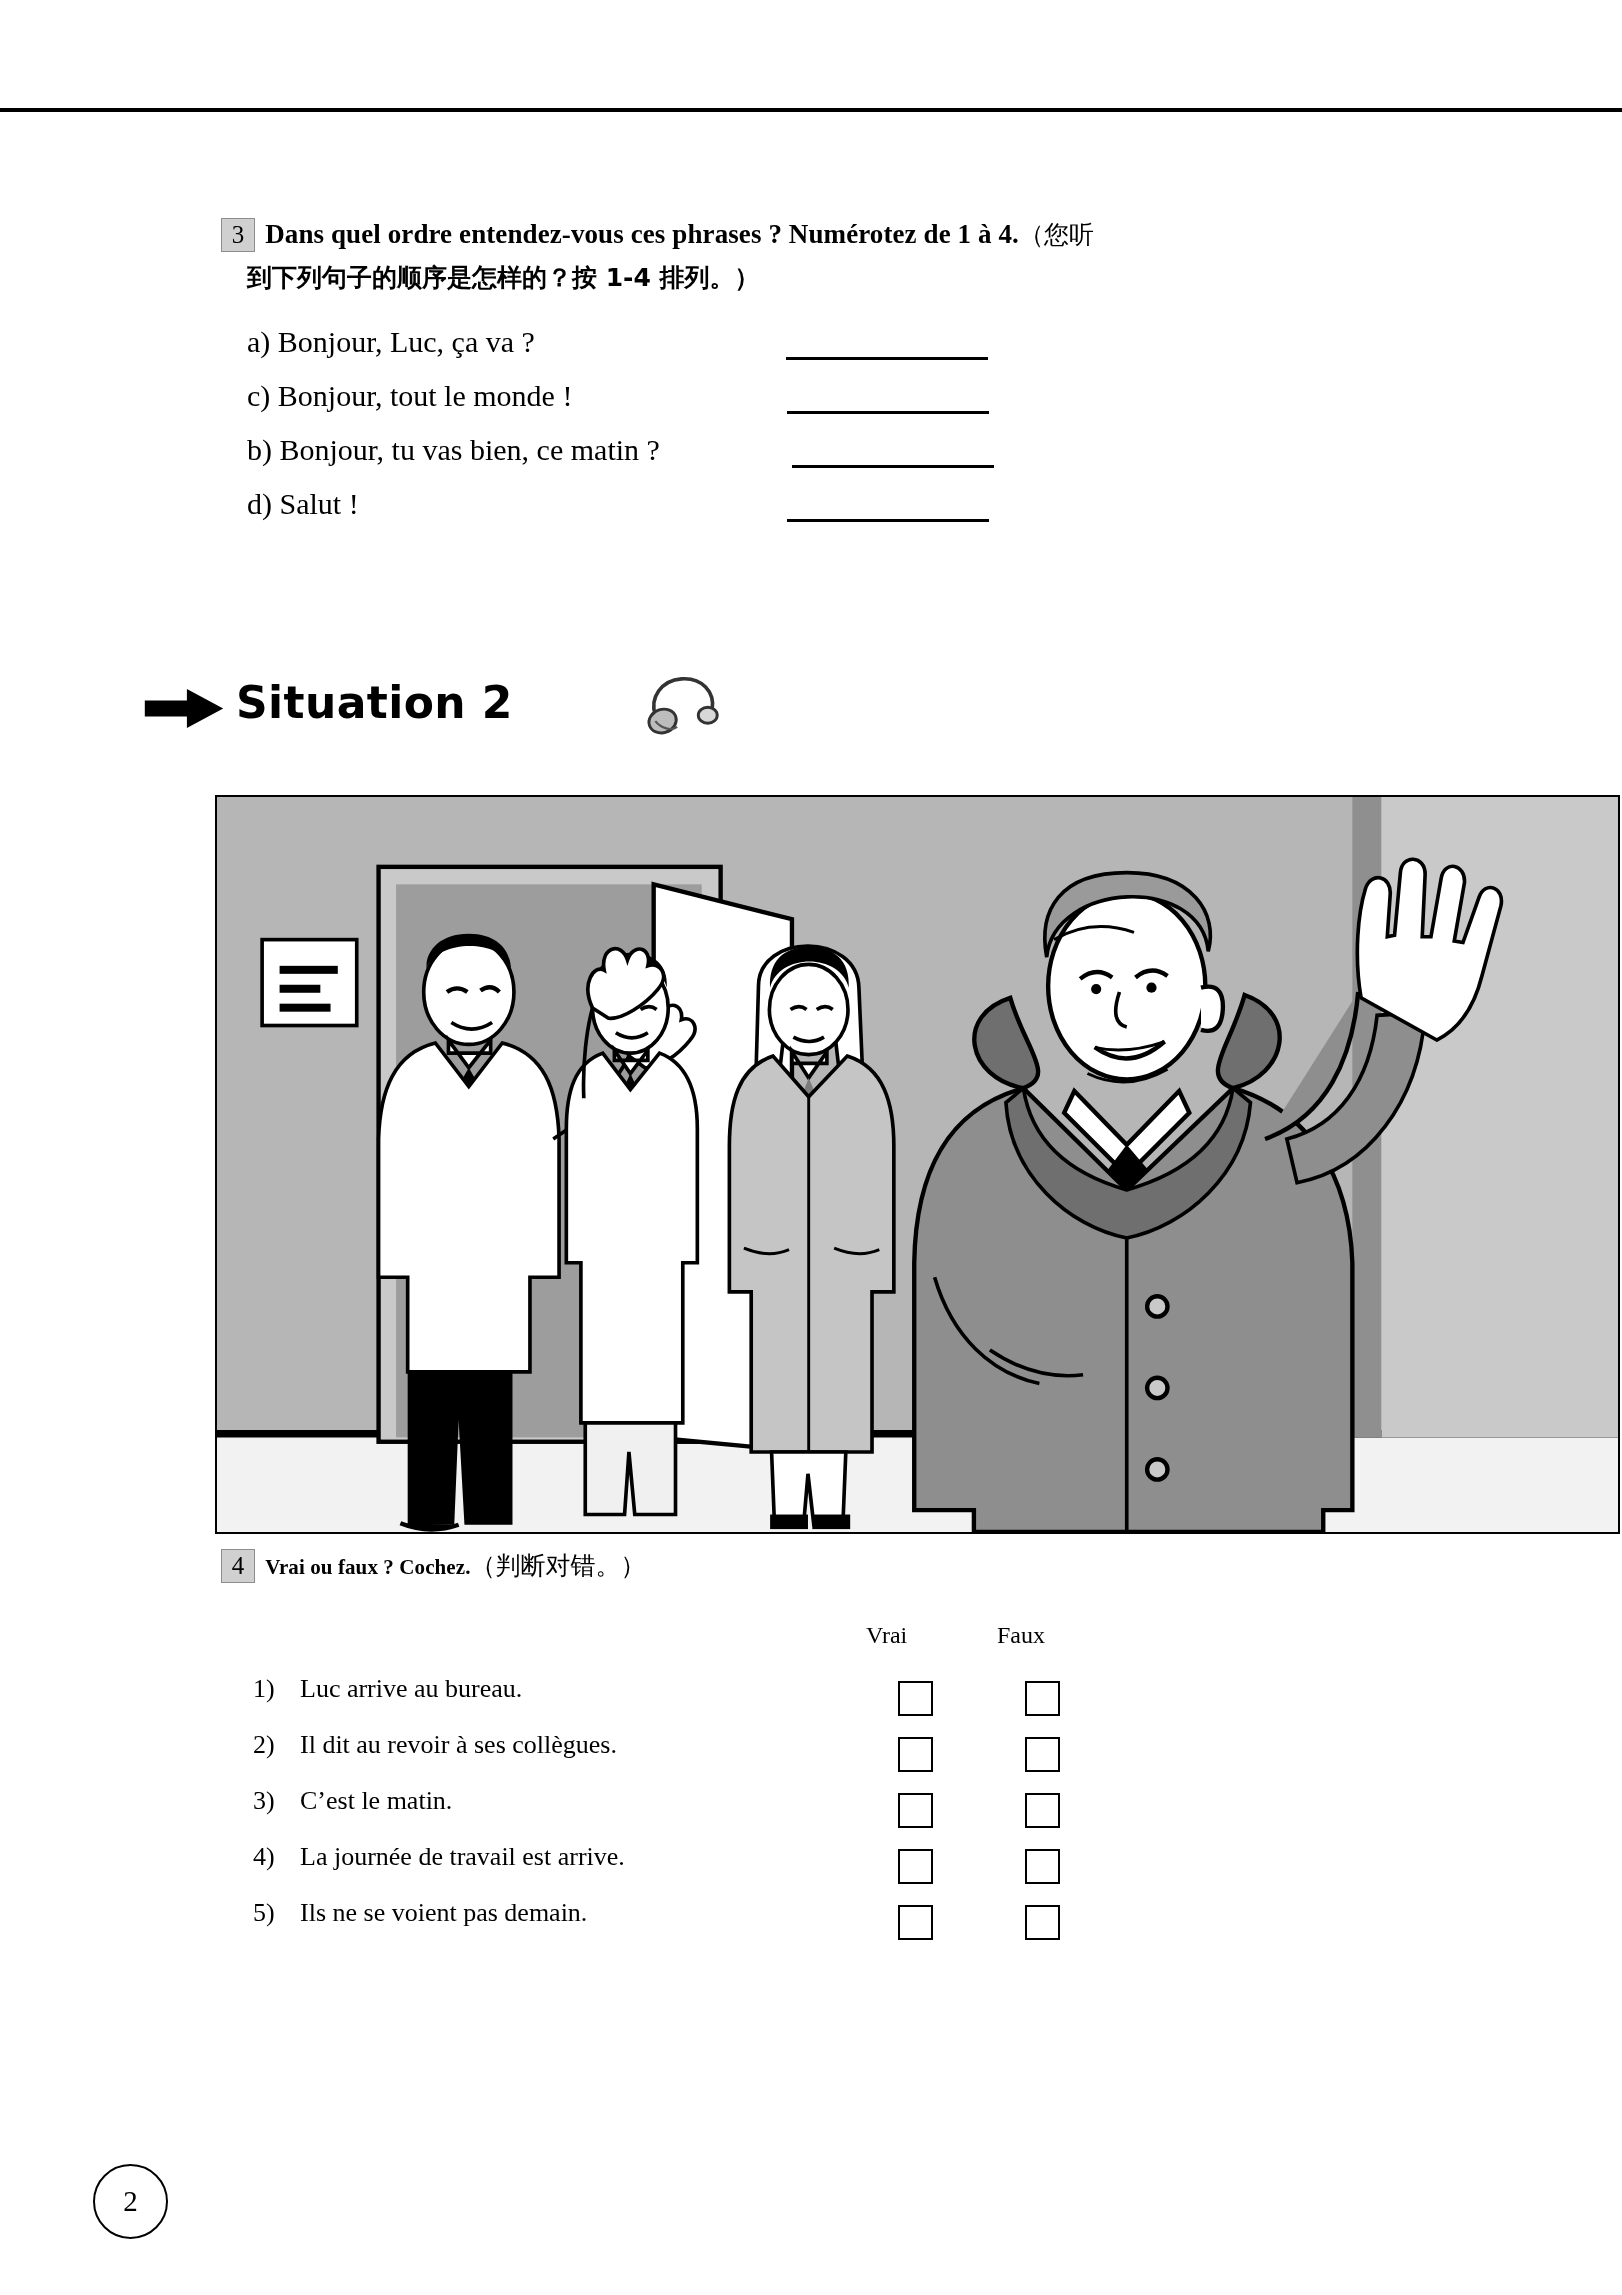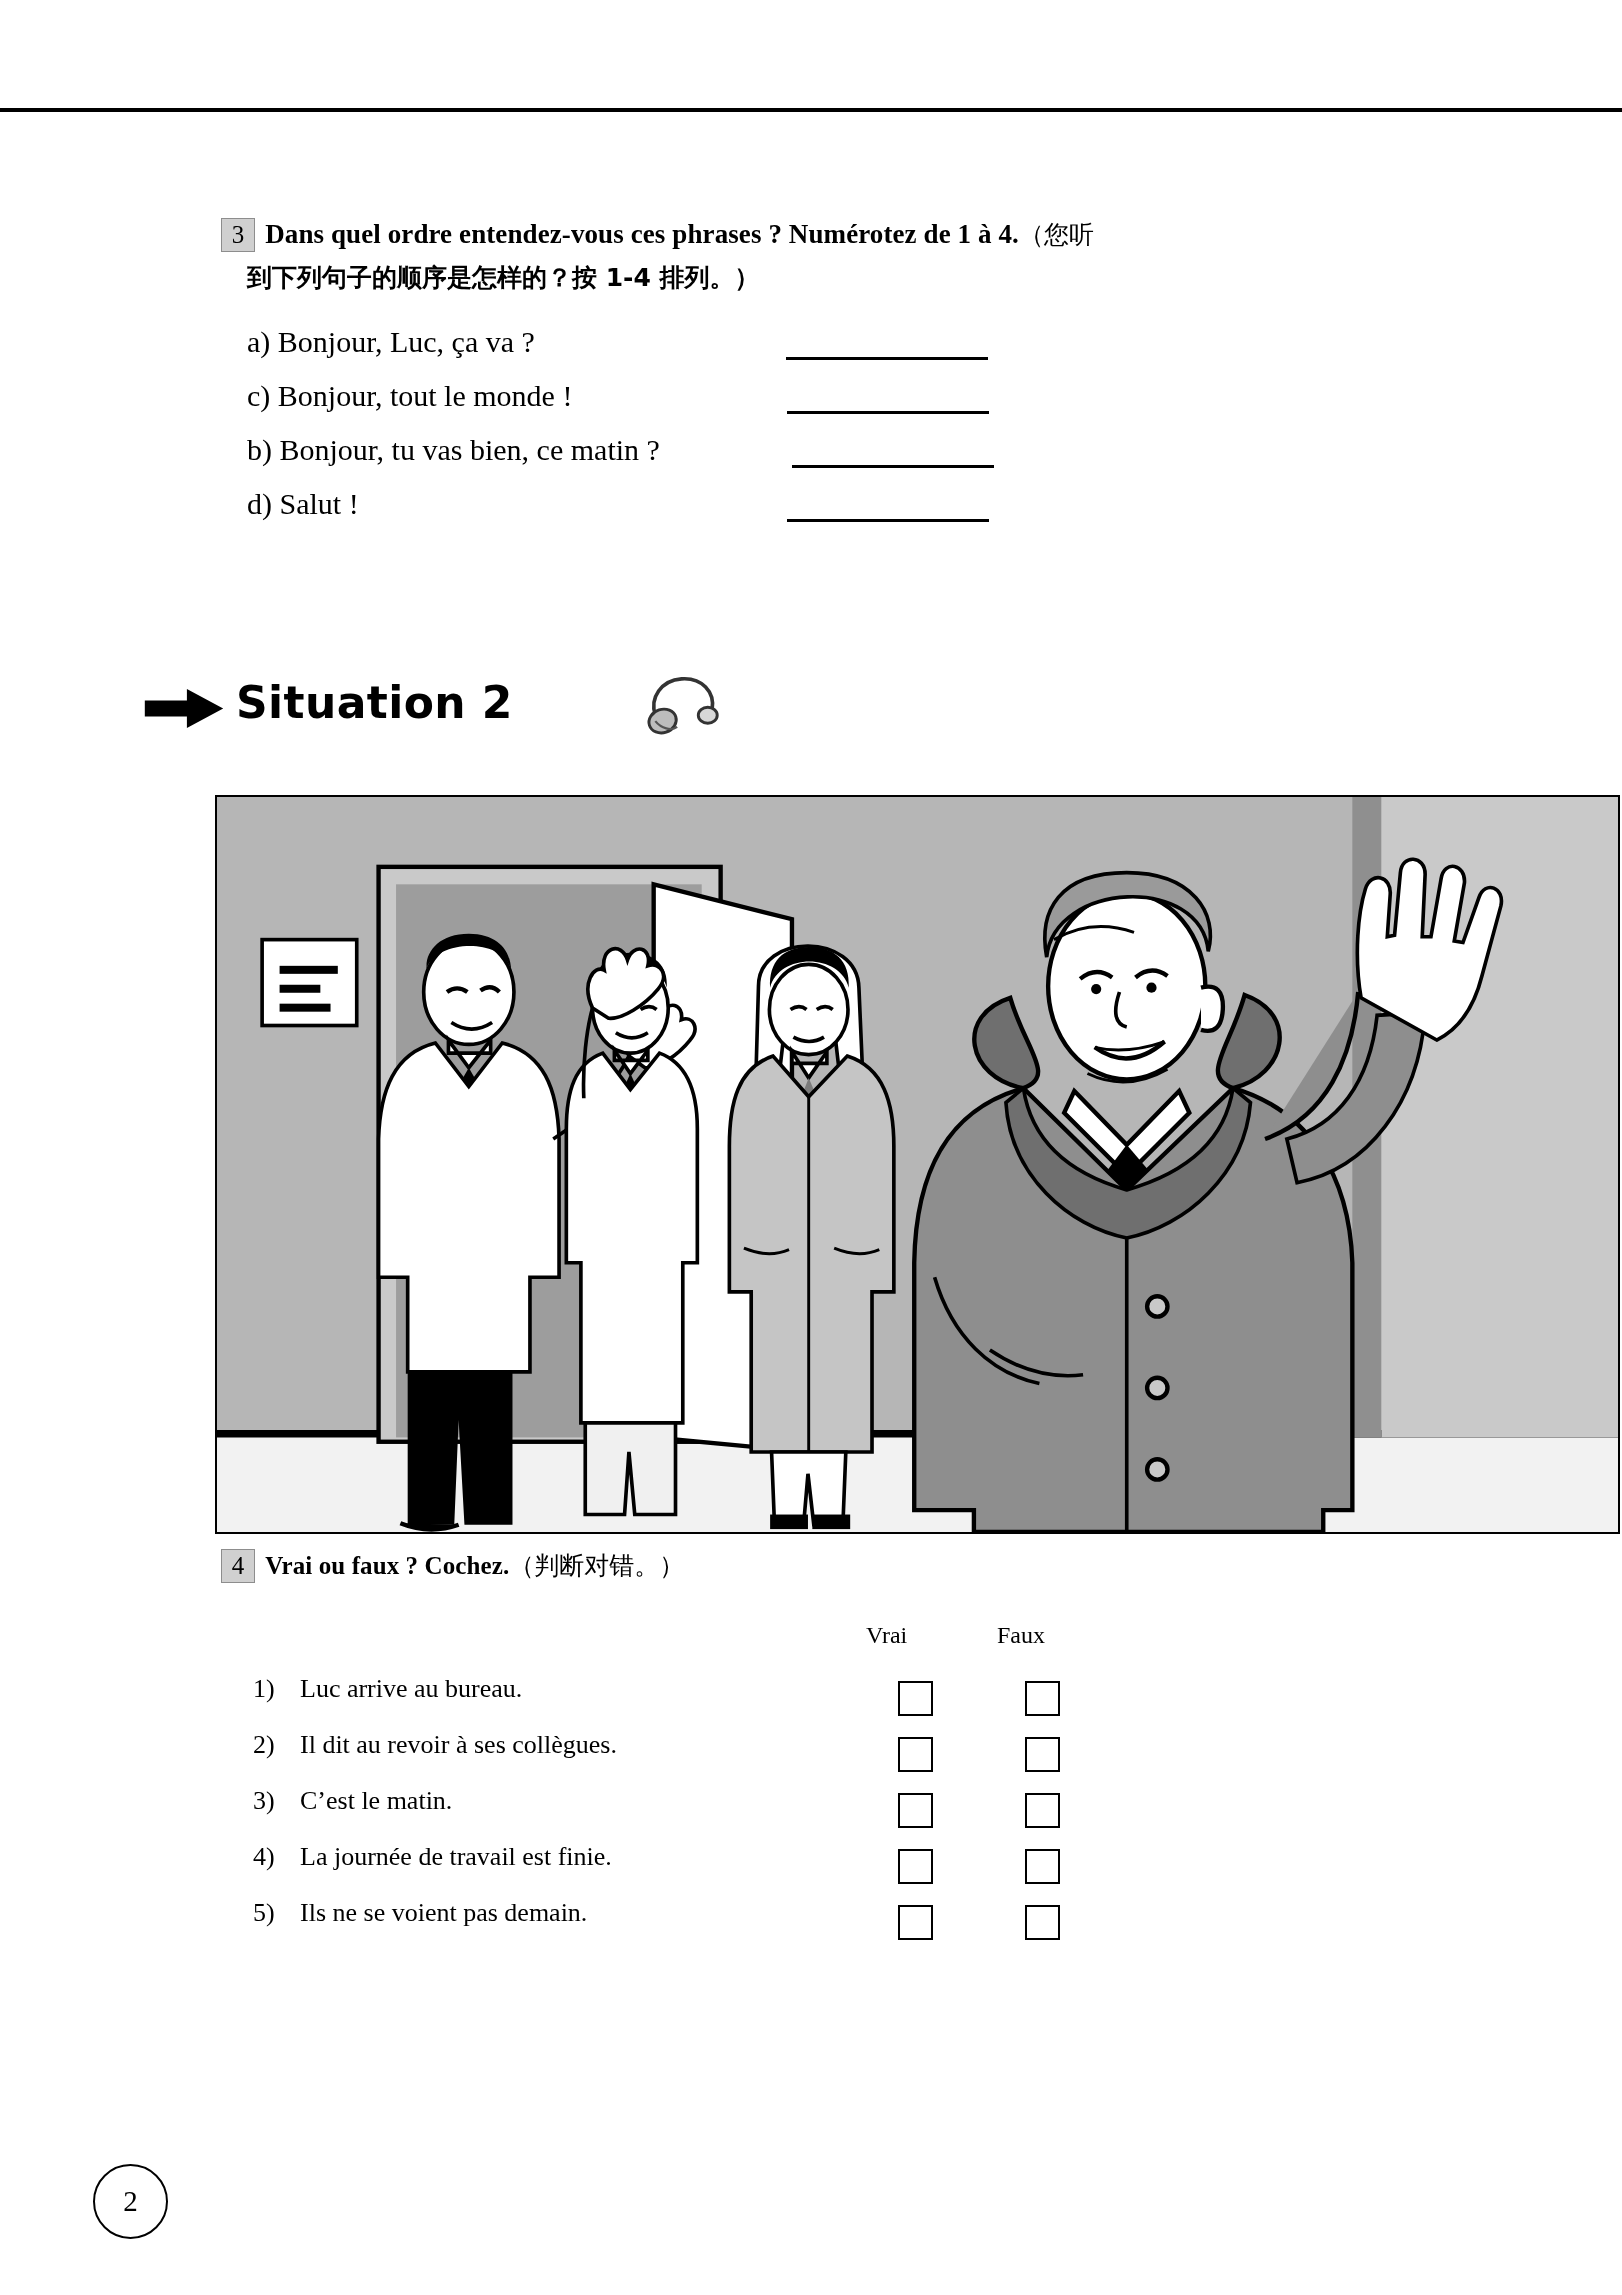--- a/index.html
+++ b/index.html
@@ -138,21 +138,21 @@
     overflow: hidden;
   }
 
   
   .ex4 {
     position: absolute;
     left: 205px;
     top: 1549px;
     width: 1238px;
   }
-  .ex4-head .q-text { font-size: 25px; }
+  .ex4-head .q-text { font-size: 21px; }
 
   .tf-head {
     position: absolute;
     left: 866px;
     top: 1622px;
     font-size: 24px;
   }
   .tf-head span { display: inline-block; }
   .col-vrai { width: 131px; }
   .col-faux { width: 131px; }
@@ -412,21 +412,21 @@
       <span class="cb cb-faux"></span>
     </div>
     <div class="ex4-row">
       <span class="ex4-idx">3)</span>
       <span class="ex4-text">C’est le matin.</span>
       <span class="cb cb-vrai"></span>
       <span class="cb cb-faux"></span>
     </div>
     <div class="ex4-row">
       <span class="ex4-idx">4)</span>
-      <span class="ex4-text">La journée de travail est finie.</span>
+      <span class="ex4-text">La journée de travail est arrive.</span>
       <span class="cb cb-vrai"></span>
       <span class="cb cb-faux"></span>
     </div>
     <div class="ex4-row">
       <span class="ex4-idx">5)</span>
       <span class="ex4-text">Ils ne se voient pas demain.</span>
       <span class="cb cb-vrai"></span>
       <span class="cb cb-faux"></span>
     </div>
   </div>

